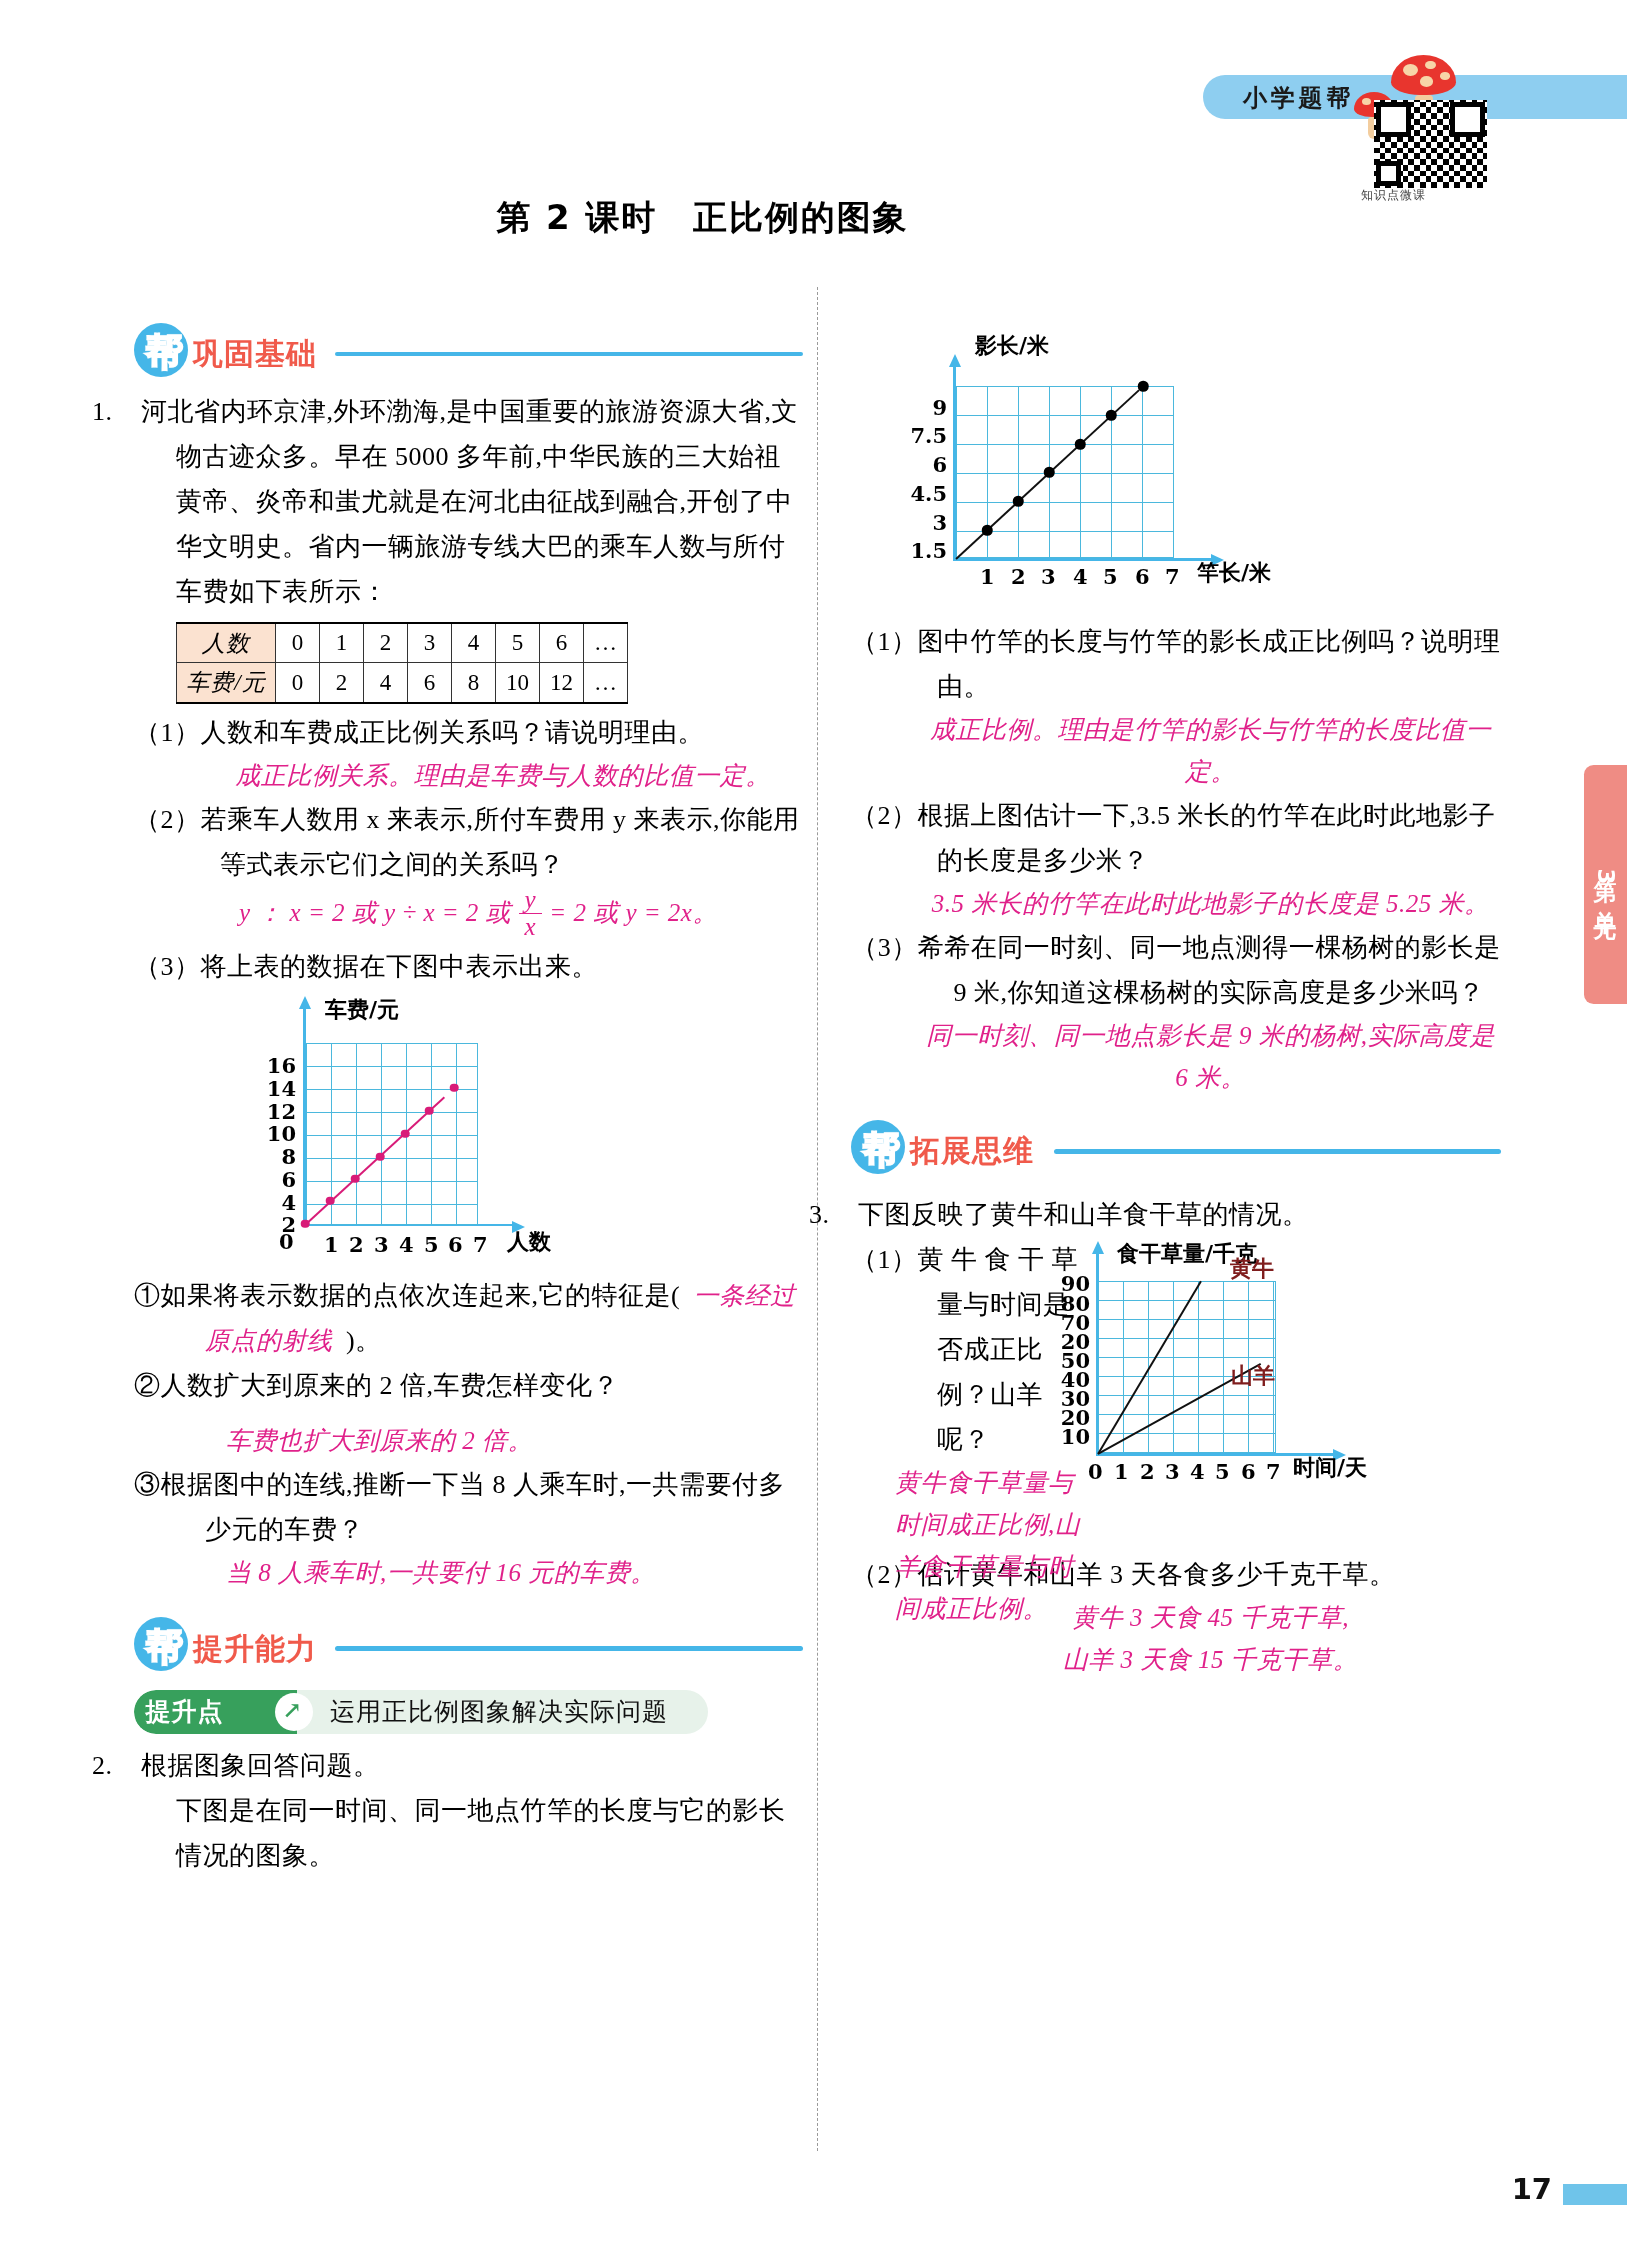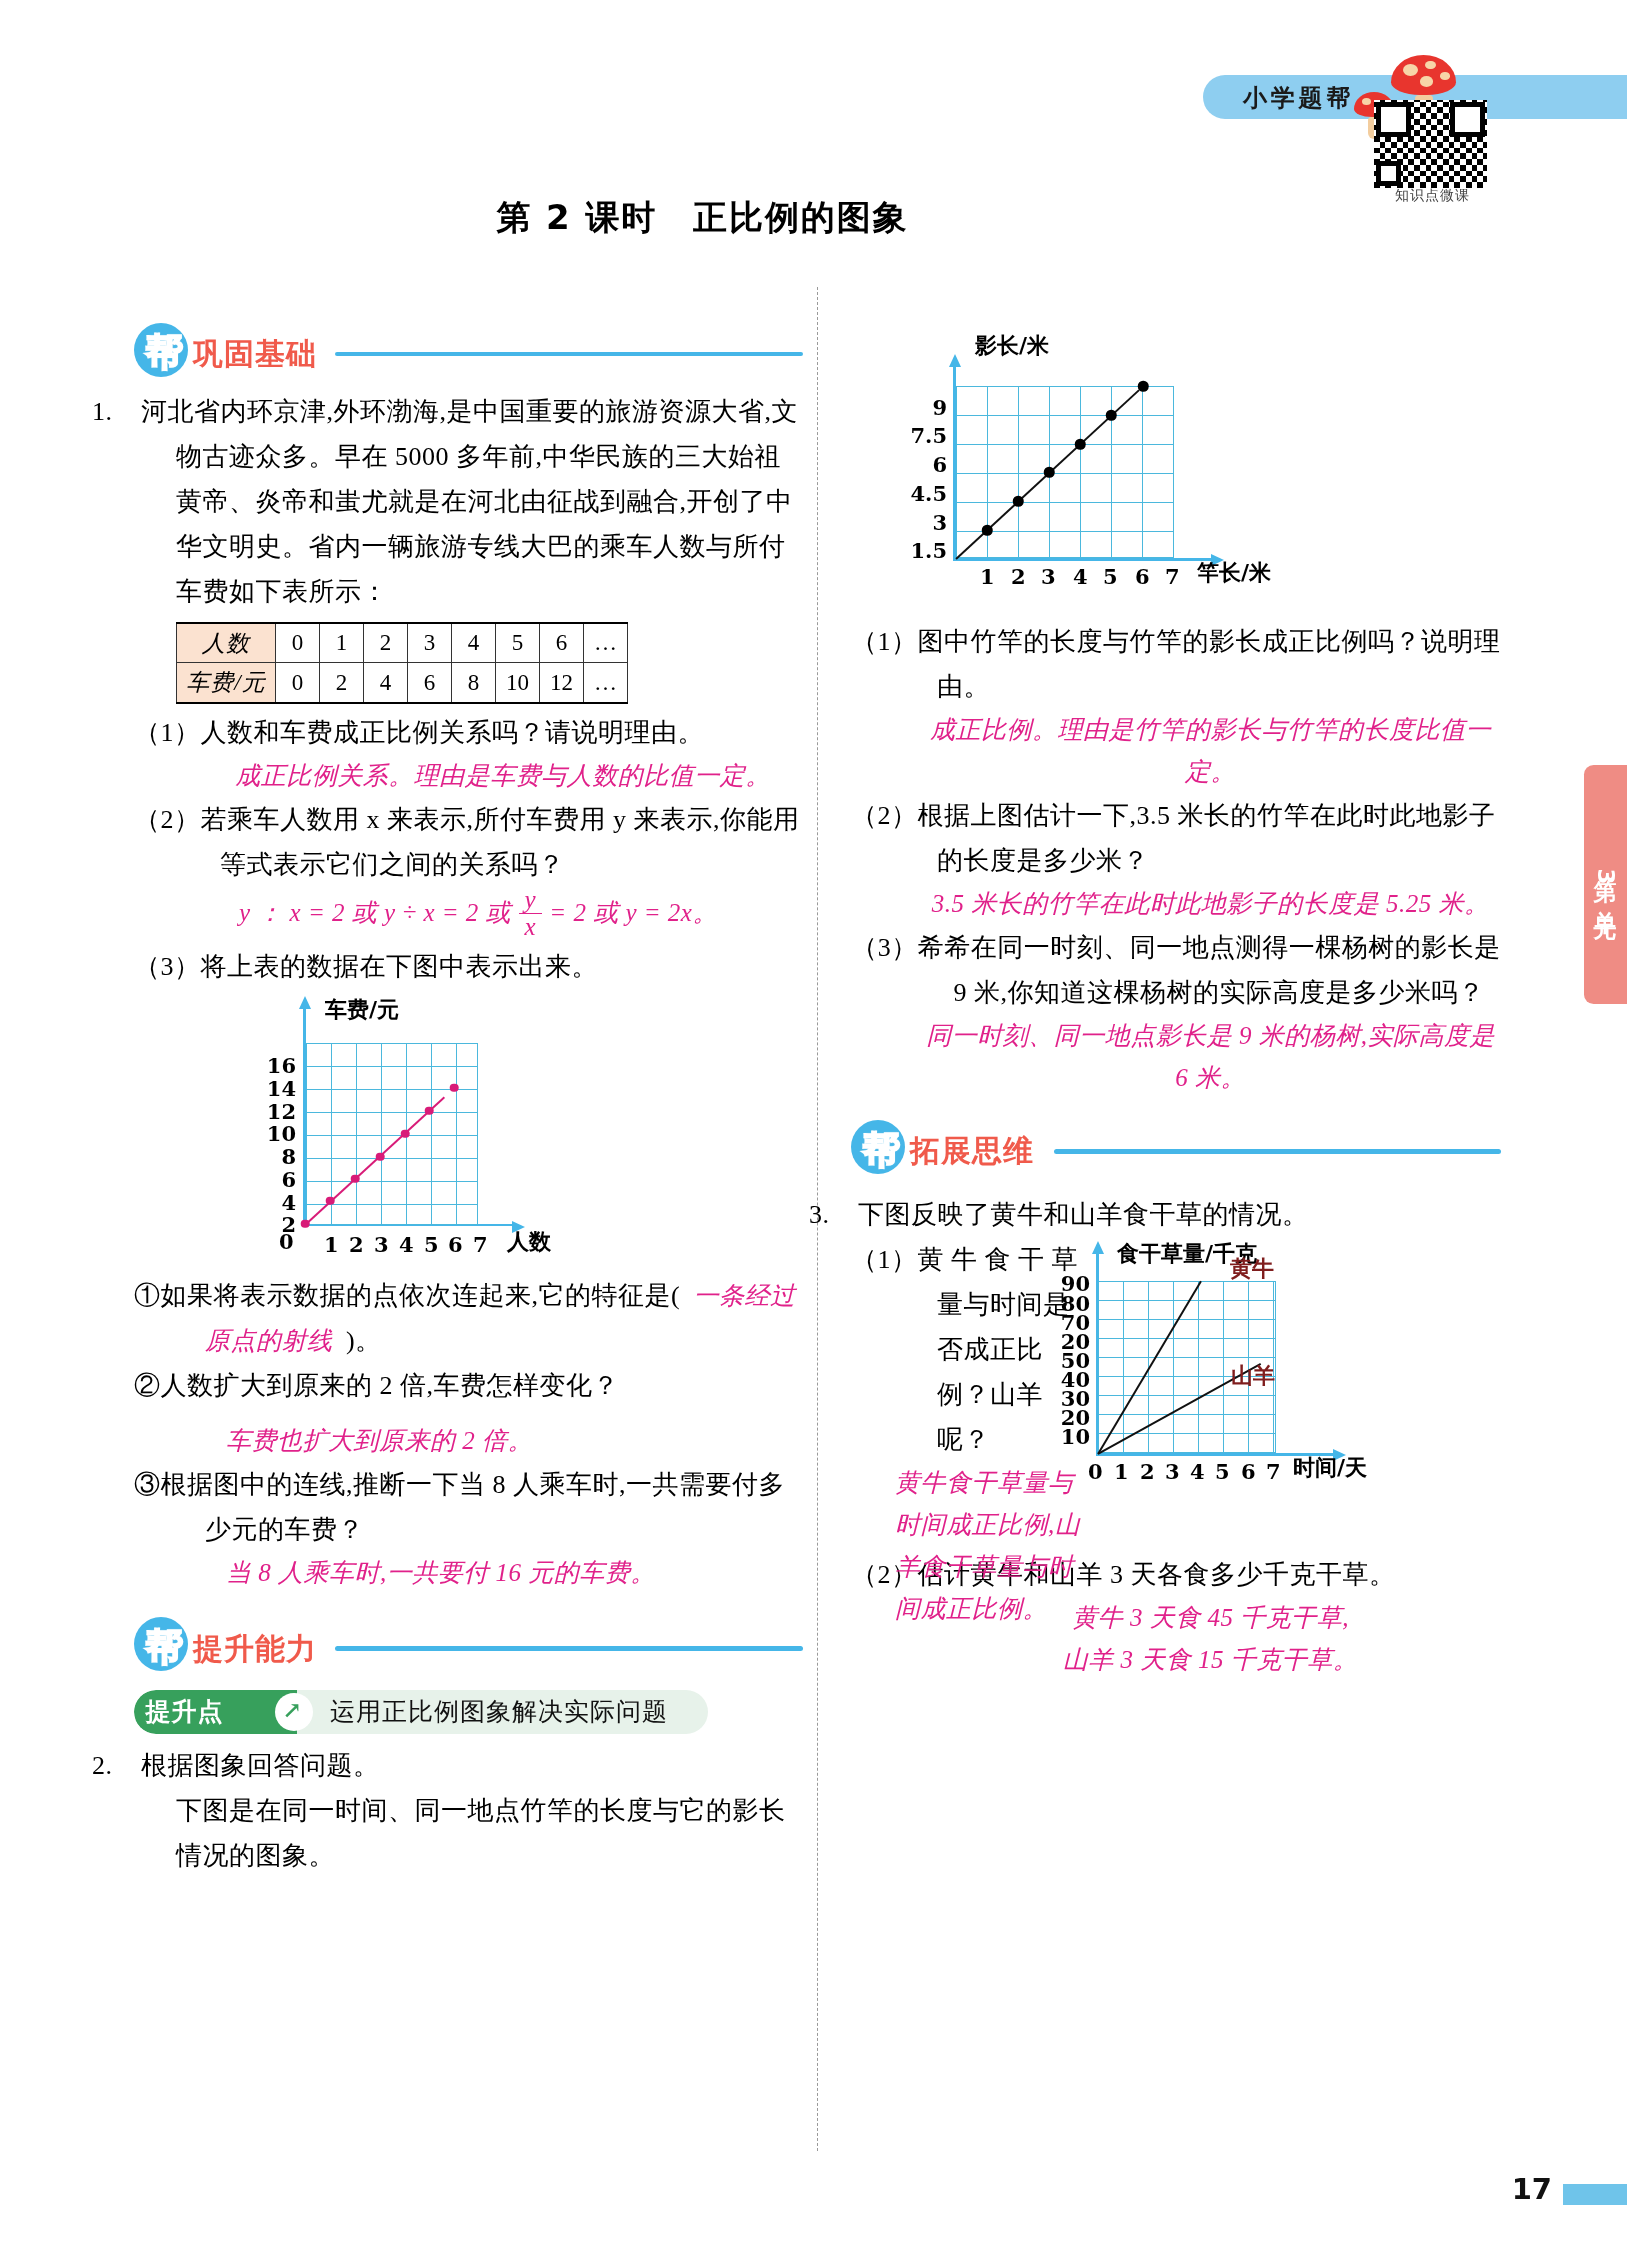--- a/index.html
+++ b/index.html
@@ -46,22 +46,22 @@
     background-blend-mode: difference;
   }
   .qr::before, .qr::after, .qr i {
     content: ""; position: absolute; width: 25px; height: 25px;
     border: 5.7px solid #000; background: #fff;
   }
   .qr::before { left: 1.9px; top: 1.9px; }
   .qr::after { right: 1.9px; top: 1.9px; }
   .qr i { left: 1.9px; bottom: 1.9px; }
   .qr-cap {
-    position: absolute; left: 1361px; top: 187px; width: 143px; text-align: center;
-    font-family: "DejaVu Sans", sans-serif; font-size: 14px; color: #444; letter-spacing: 1px;
+    position: absolute; left: 1361px; top: 187px; width: 143px; text-align: left;
+    font-family: "DejaVu Sans", sans-serif; font-size: 12px; color: #444; letter-spacing: 1px;
   }
 
   
   .page-title {
     position: absolute; left: 0; top: 195px; width: 1405px; text-align: center;
     font-family: "DejaVu Sans", sans-serif;
     font-size: 34px; font-weight: 700; color: #000; letter-spacing: 1.9px;
   }
 
   

